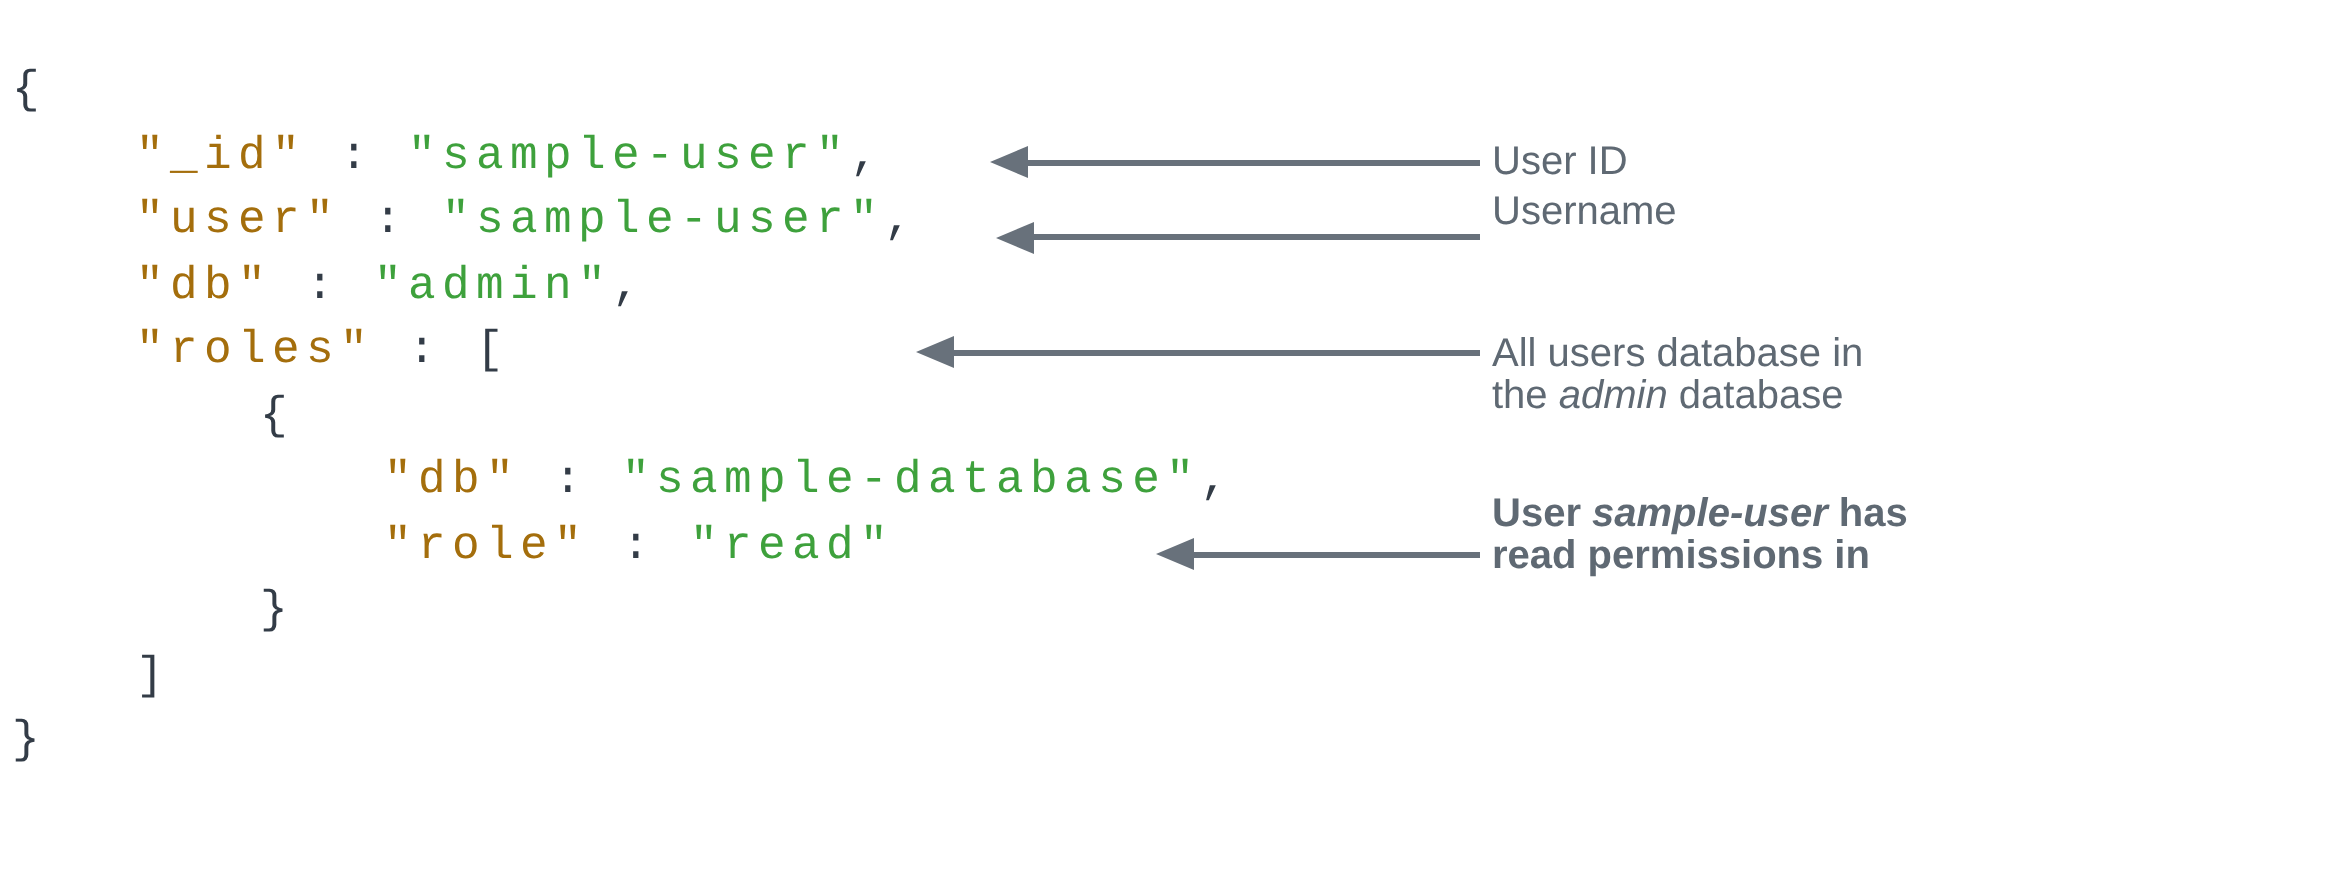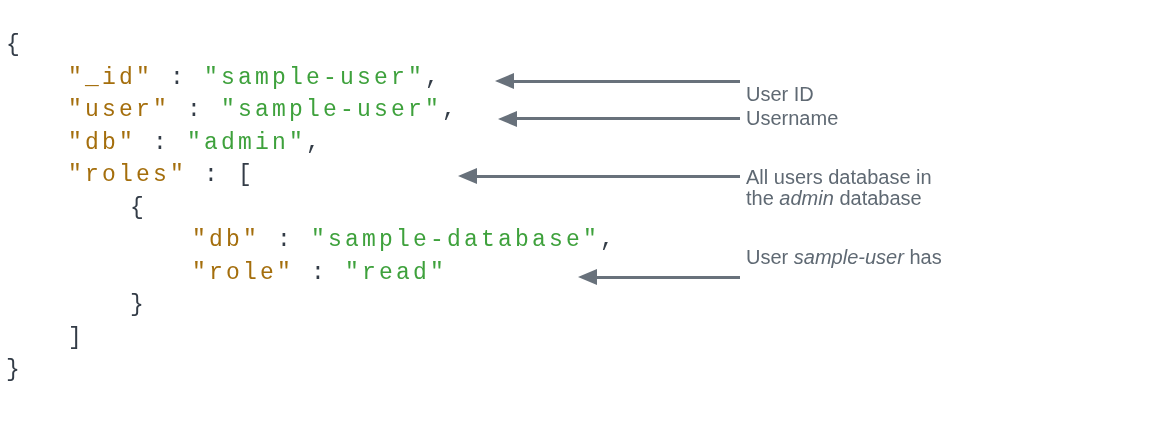--- a/index.html
+++ b/index.html
@@ -54,27 +54,28 @@
   <div class="arrow" style="left:517px;top:117px;width:223px;">
     <span class="arrow-head"></span>
   </div>
   <div class="arrow" style="left:477px;top:174.5px;width:263px;">
     <span class="arrow-head"></span>
   </div>
   <div class="arrow" style="left:597px;top:275.5px;width:143px;">
     <span class="arrow-head"></span>
   </div>
 
-  <div class="ann" style="top:84px;">
+  <div class="ann" style="top:71px;">
       <div><span>User ID</span></div>
     </div>
-  <div class="ann" style="top:108px;">
+  <div class="ann" style="top:96px;">
       <div><span>Username</span></div>
     </div>
   <div class="ann" style="top:167px;">
       <div><span>All users database in</span></div>
       <div><span>the </span><span class="it">admin</span><span> database</span></div>
     </div>
-  <div class="ann" style="top:247px;">
+  <div class="ann" style="top:247px;font-weight:bold;">
       <div><span>User </span><span class="it">sample-user</span><span> has</span></div>
+      <div><span>read permissions in</span></div>
     </div>
 
 </div>
 
 </body></html>

